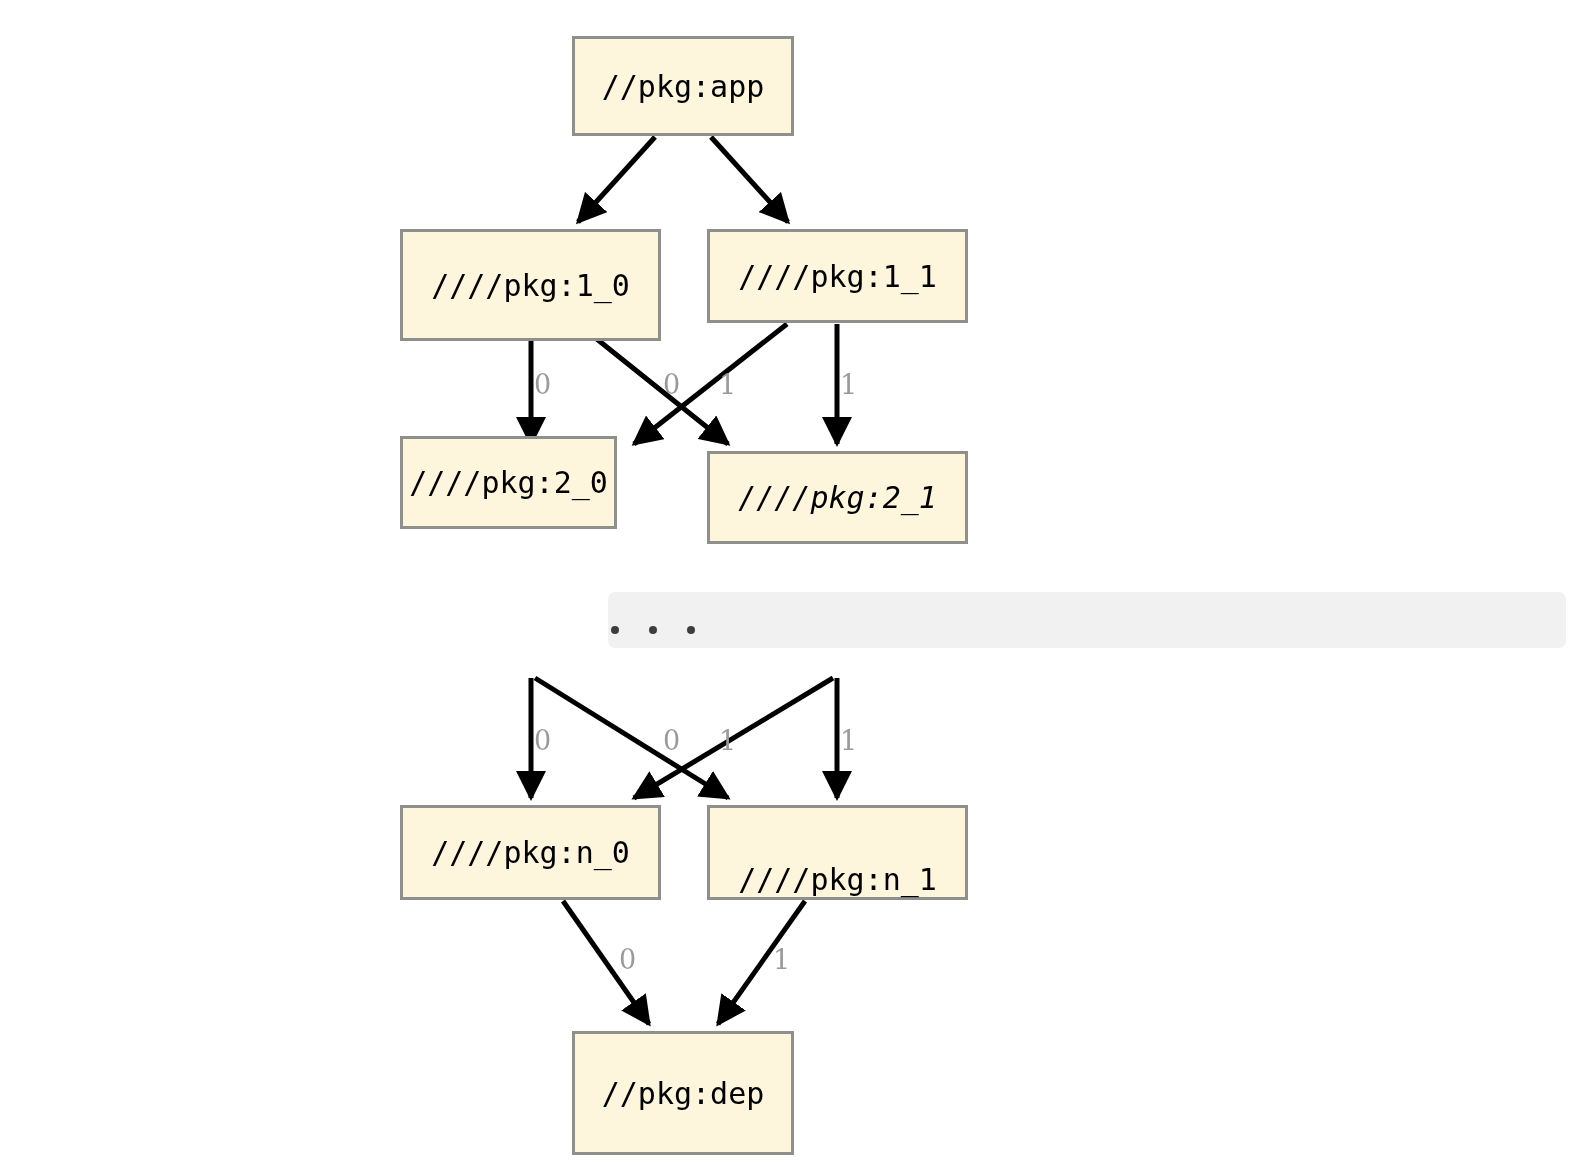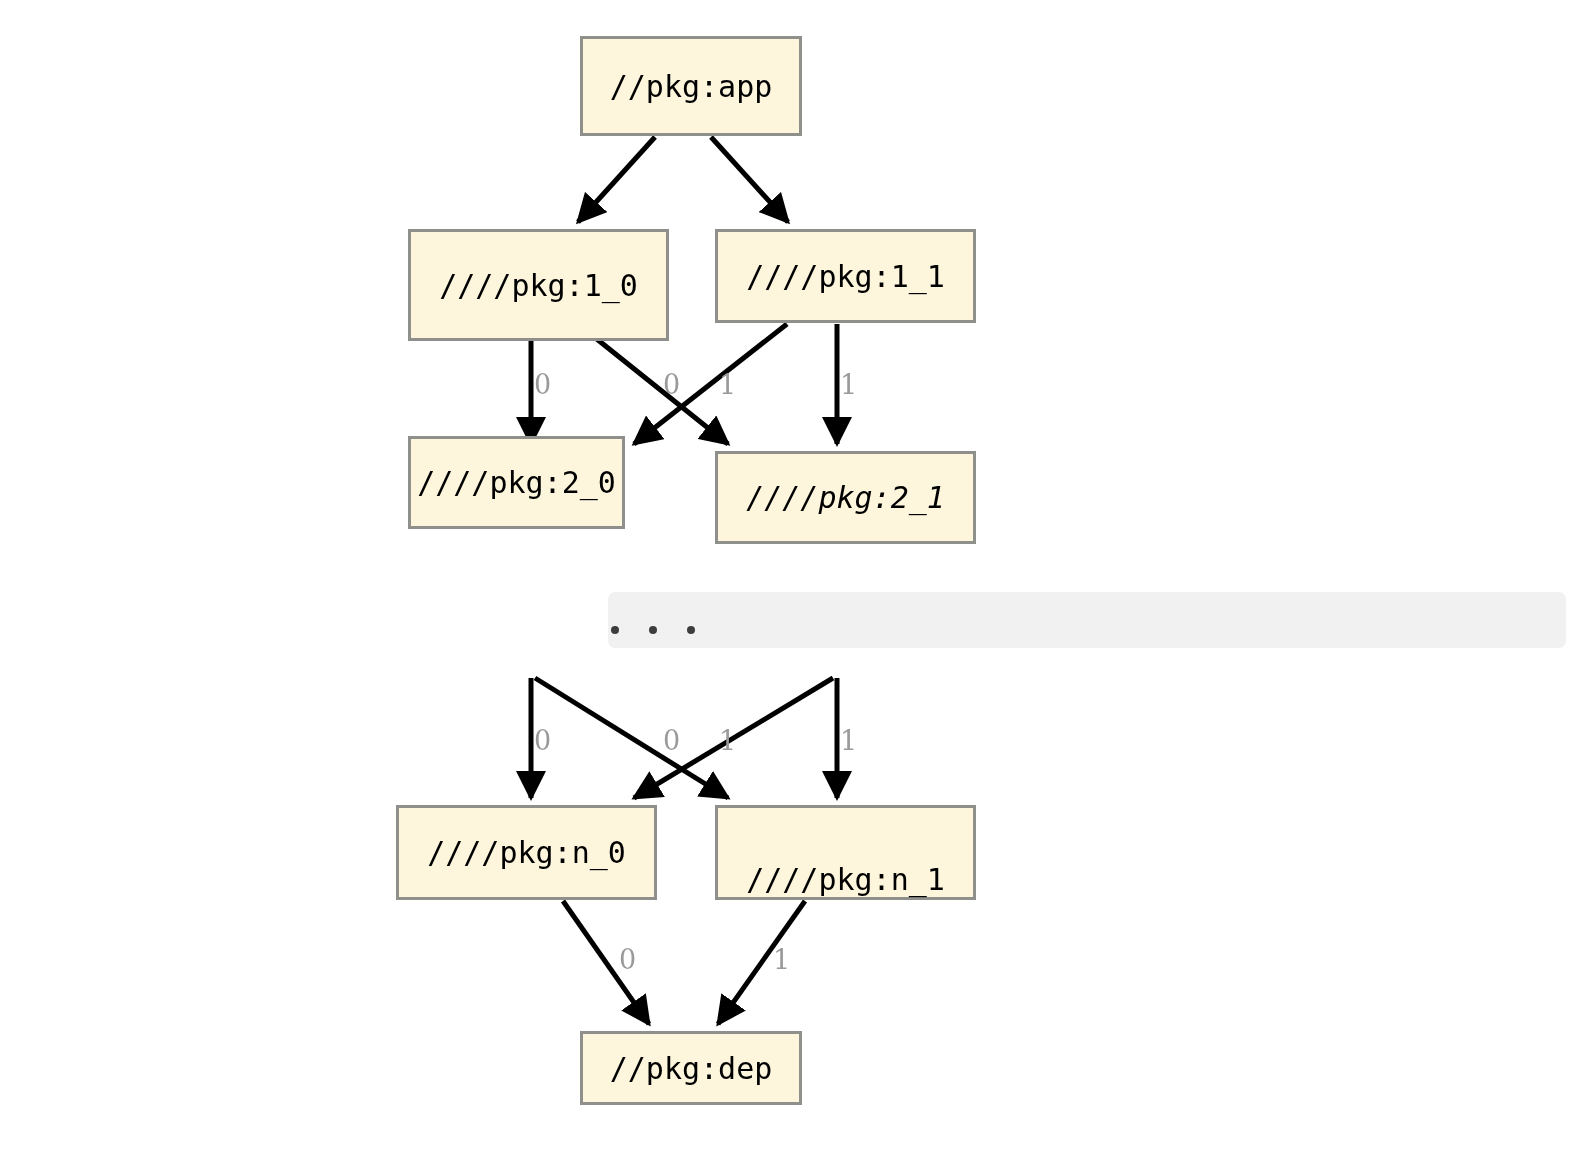--- a/index.html
+++ b/index.html
@@ -25,21 +25,20 @@
     height: 1162px;
   }
   .node-box {
     position: absolute;
     box-sizing: border-box;
     background: #fdf6dd;
     border: 3px solid #8f908c;
     display: flex;
     align-items: center;
     justify-content: center;
-    margin-left: 8px;
   }
   .node-label {
     font-family: "DejaVu Sans Mono", monospace;
     font-size: 30px;
     color: #000000;
     letter-spacing: 0px;
     white-space: nowrap;
   }
   .edge-label {
     position: absolute;
@@ -114,29 +113,29 @@
   </div>
 
   <div class="node-box" style="left:400px; top:436px; width:217px; height:93px;">
     <span class="node-label">////pkg:2_0</span>
   </div>
 
   <div class="node-box" style="left:707px; top:451px; width:261px; height:93px;font-style:italic;">
     <span class="node-label">////pkg:2_1</span>
   </div>
 
-  <div class="node-box" style="left:388px; top:805px; width:261px; height:95px;">
+  <div class="node-box" style="left:400px; top:805px; width:261px; height:95px;">
     <span class="node-label">////pkg:n_0</span>
   </div>
 
   <div class="node-box" style="left:707px; top:805px; width:261px; height:95px;align-items:flex-end;">
     <span class="node-label">////pkg:n_1</span>
   </div>
 
-  <div class="node-box" style="left:572px; top:1031px; width:222px; height:74px;">
+  <div class="node-box" style="left:572px; top:1031px; width:222px; height:124px;">
     <span class="node-label">//pkg:dep</span>
   </div>
 
   <span class="edge-label" style="left:534px; top:371px;">0</span>
   <span class="edge-label" style="left:663px; top:371px;">0</span>
   <span class="edge-label" style="left:719px; top:371px;">1</span>
   <span class="edge-label" style="left:840px; top:371px;">1</span>
 
   <span class="edge-label" style="left:534px; top:727px;">0</span>
   <span class="edge-label" style="left:663px; top:727px;">0</span>

